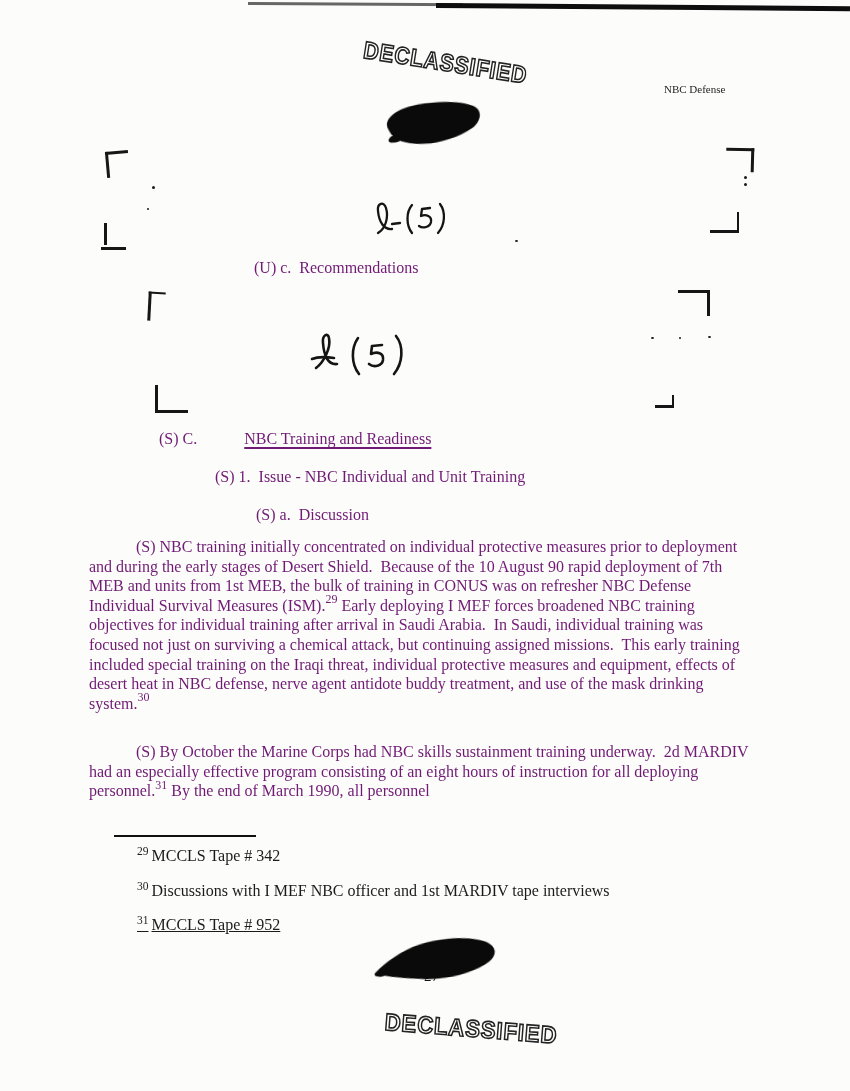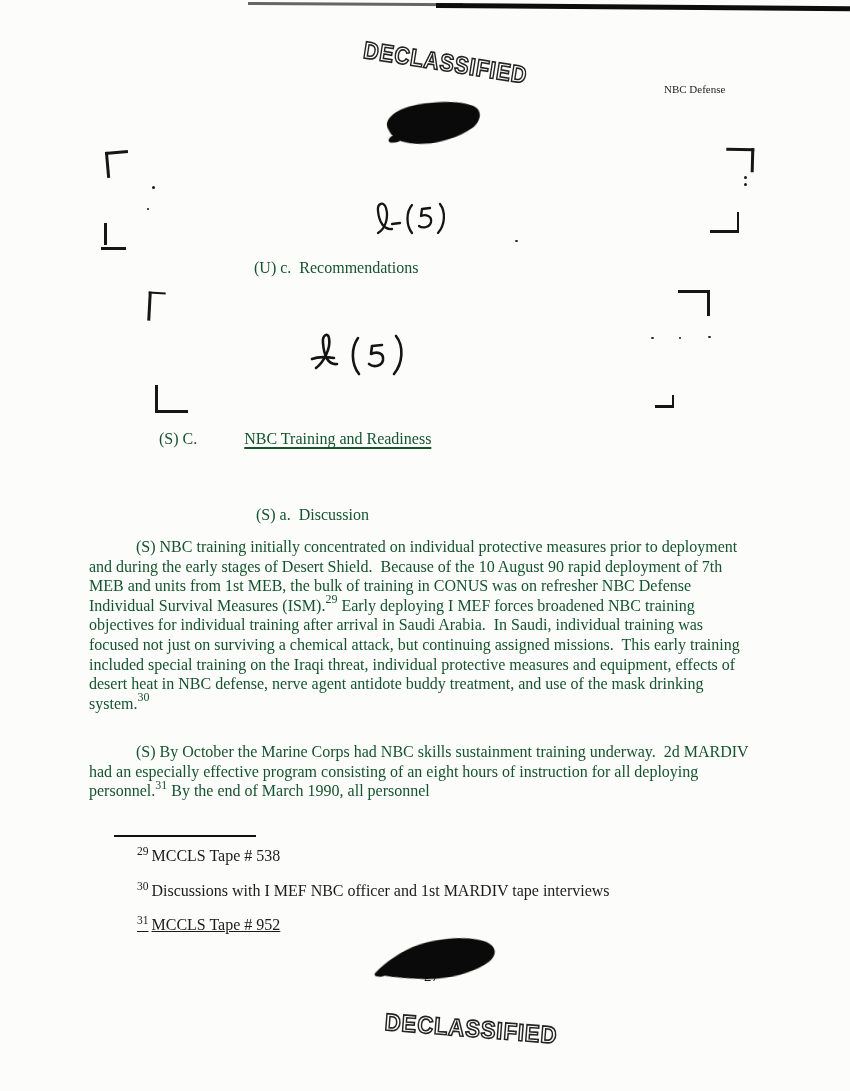--- a/index.html
+++ b/index.html
@@ -6,21 +6,21 @@
   .page{
     position:relative;
     width:850px;height:1091px;
     margin:0 auto;
     background:#fcfcfa;
     overflow:hidden;
     font-family:"Liberation Serif", serif;
     color:#1b1b1b;
   }
   .abs{position:absolute;}
-  .doc-text{white-space:pre-wrap;font-size:16px;line-height:19.6px;color:#14532d;}
+  .doc-text{white-space:pre-wrap;font-size:16px;line-height:19.6px;color:#701a75;}
 
   
   .scan-bar-a{left:248px;top:2px;width:215px;height:3px;background:#666;transform:rotate(0.3deg);transform-origin:left center;}
   .scan-bar-b{left:436px;top:3px;width:414px;height:5px;background:#0d0d0d;transform:rotate(0.45deg);transform-origin:left center;}
 
   
   .stamp{
     font-family:"Liberation Sans", sans-serif;
     font-weight:700;
     letter-spacing:1px;
@@ -131,29 +131,30 @@
       <path d="M16,42 C24,36 31,22 29,12 C28,6 22,9 23,17 C24,30 28,39 37,38"></path>
       <path d="M12,33 C19,30 27,31 34,32"></path>
       <path d="M58,12 C51,22 51,38 59,48"></path>
       <path d="M82,19 L72,20 L71,28 C77,25 84,27 83,34 C82,40 74,42 69,38"></path>
       <path d="M96,10 C104,20 103,37 94,48"></path>
     </g>
   </svg>
 
   <div class="abs h-section doc-text"><span>(S) C.  </span><span class="u">NBC Training and Readiness</span></div>
 
+  <div class="abs h-issue doc-text">(S) 1.  Issue - NBC Individual and Unit Training</div>
 
   <div class="abs h-disc doc-text">(S) a.  Discussion</div>
 
   <div class="abs doc-text para para-1"><span>(S) NBC training initially concentrated on individual protective measures prior to deployment and during the early stages of Desert Shield.  Because of the 10 August 90 rapid deployment of 7th MEB and units from 1st MEB, the bulk of training in CONUS was on refresher NBC Defense Individual Survival Measures (ISM).</span><sup class="fnref">29</sup><span> Early deploying I MEF forces broadened NBC training objectives for individual training after arrival in Saudi Arabia.  In Saudi, individual training was focused not just on surviving a chemical attack, but continuing assigned missions.  This early training included special training on the Iraqi threat, individual protective measures and equipment, effects of desert heat in NBC defense, nerve agent antidote buddy treatment, and use of the mask drinking system.</span><sup class="fnref">30</sup></div>
 
   <div class="abs doc-text para para-2"><span>(S) By October the Marine Corps had NBC skills sustainment training underway.  2d MARDIV had an especially effective program consisting of an eight hours of instruction for all deploying personnel.</span><sup class="fnref">31</sup><span> By the end of March 1990, all personnel</span></div>
 
   <div class="abs fn-rule"></div>
-  <div class="abs footnote fn-29"><sup>29</sup><span>MCCLS Tape # 538</span></div>
+  <div class="abs footnote fn-29"><sup>29</sup><span>MCCLS Tape # 342</span></div>
   <div class="abs footnote fn-30"><sup>30</sup><span>Discussions with I MEF NBC officer and 1st MARDIV tape interviews</span></div>
   <div class="abs footnote fn-31"><sup>31</sup><span>MCCLS Tape # 952</span></div>
 
   <div class="abs page-number">27</div>
 
   <svg class="abs blob blob-bottom" width="132" height="52">
     <path d="M3,32 C13,23 31,12 49,8 C71,3 97,4 113,10 C125,15 127,24 117,31 C99,42 71,46 45,42 C25,39 9,37 3,32 Z" fill="#0a0a0a"></path>
     <path d="M3,32 C-1,35 4,38 12,36 C18,34 10,31 3,32 Z" fill="#0a0a0a"></path>
   </svg>
 

